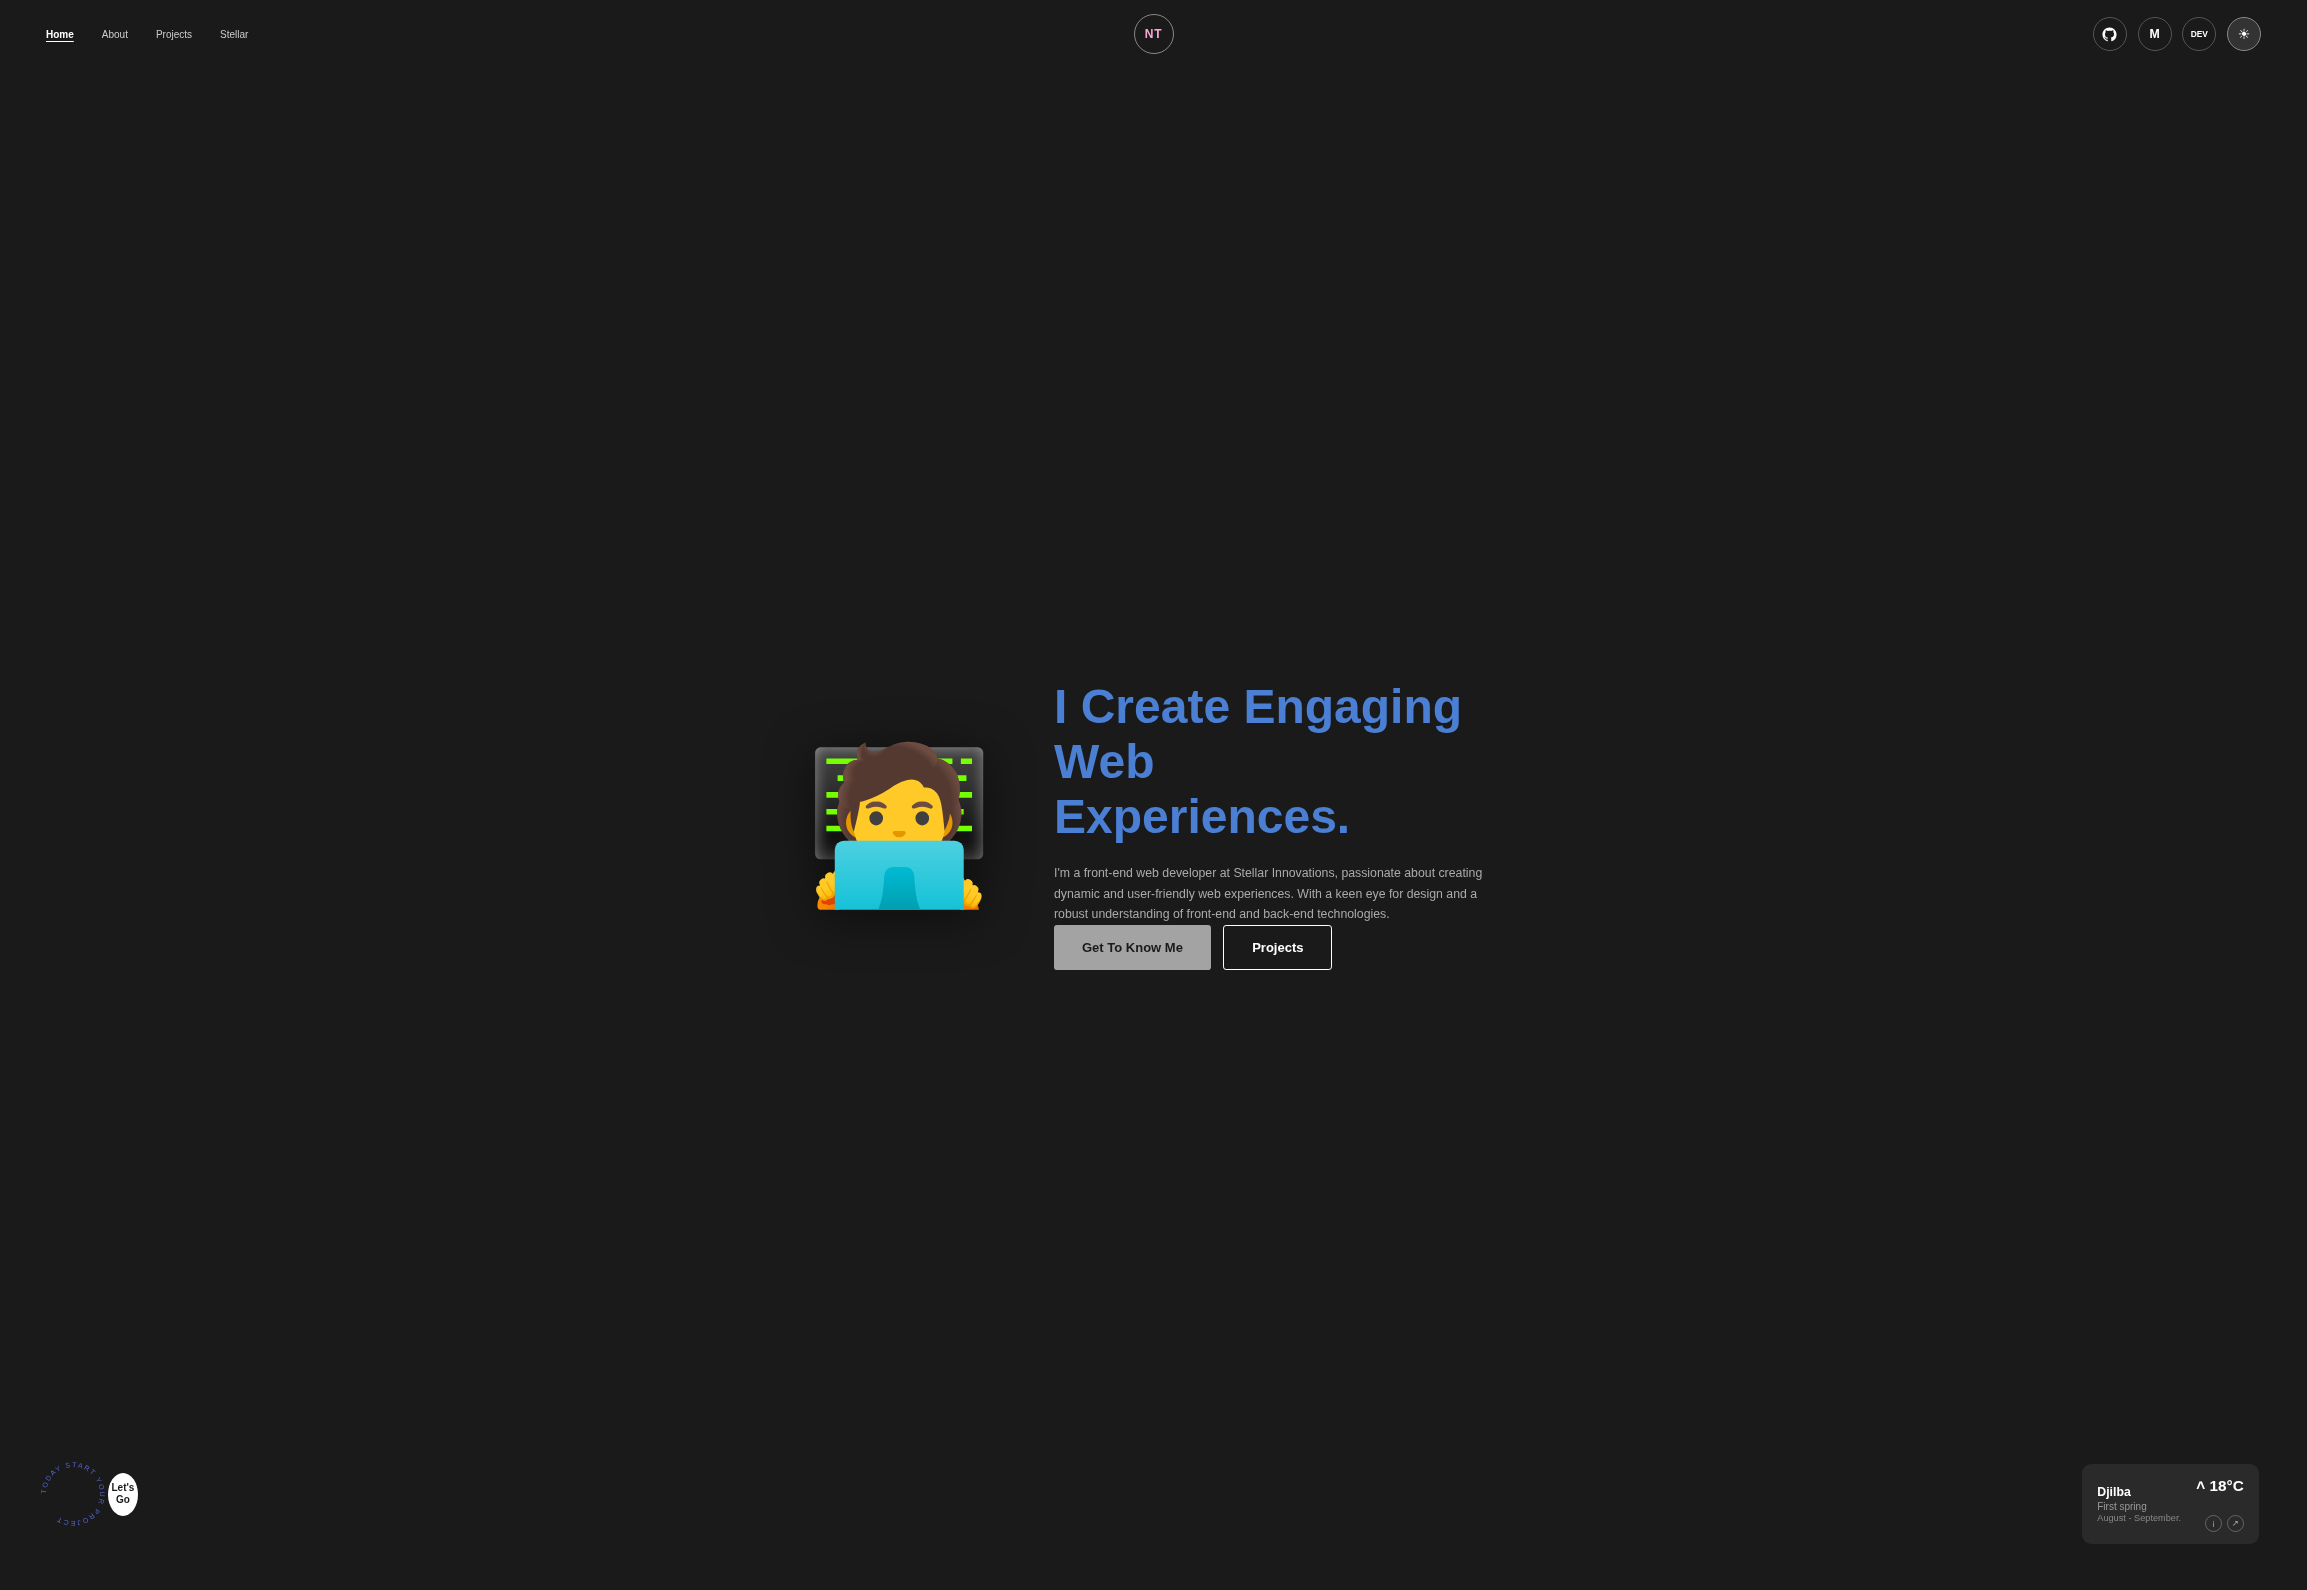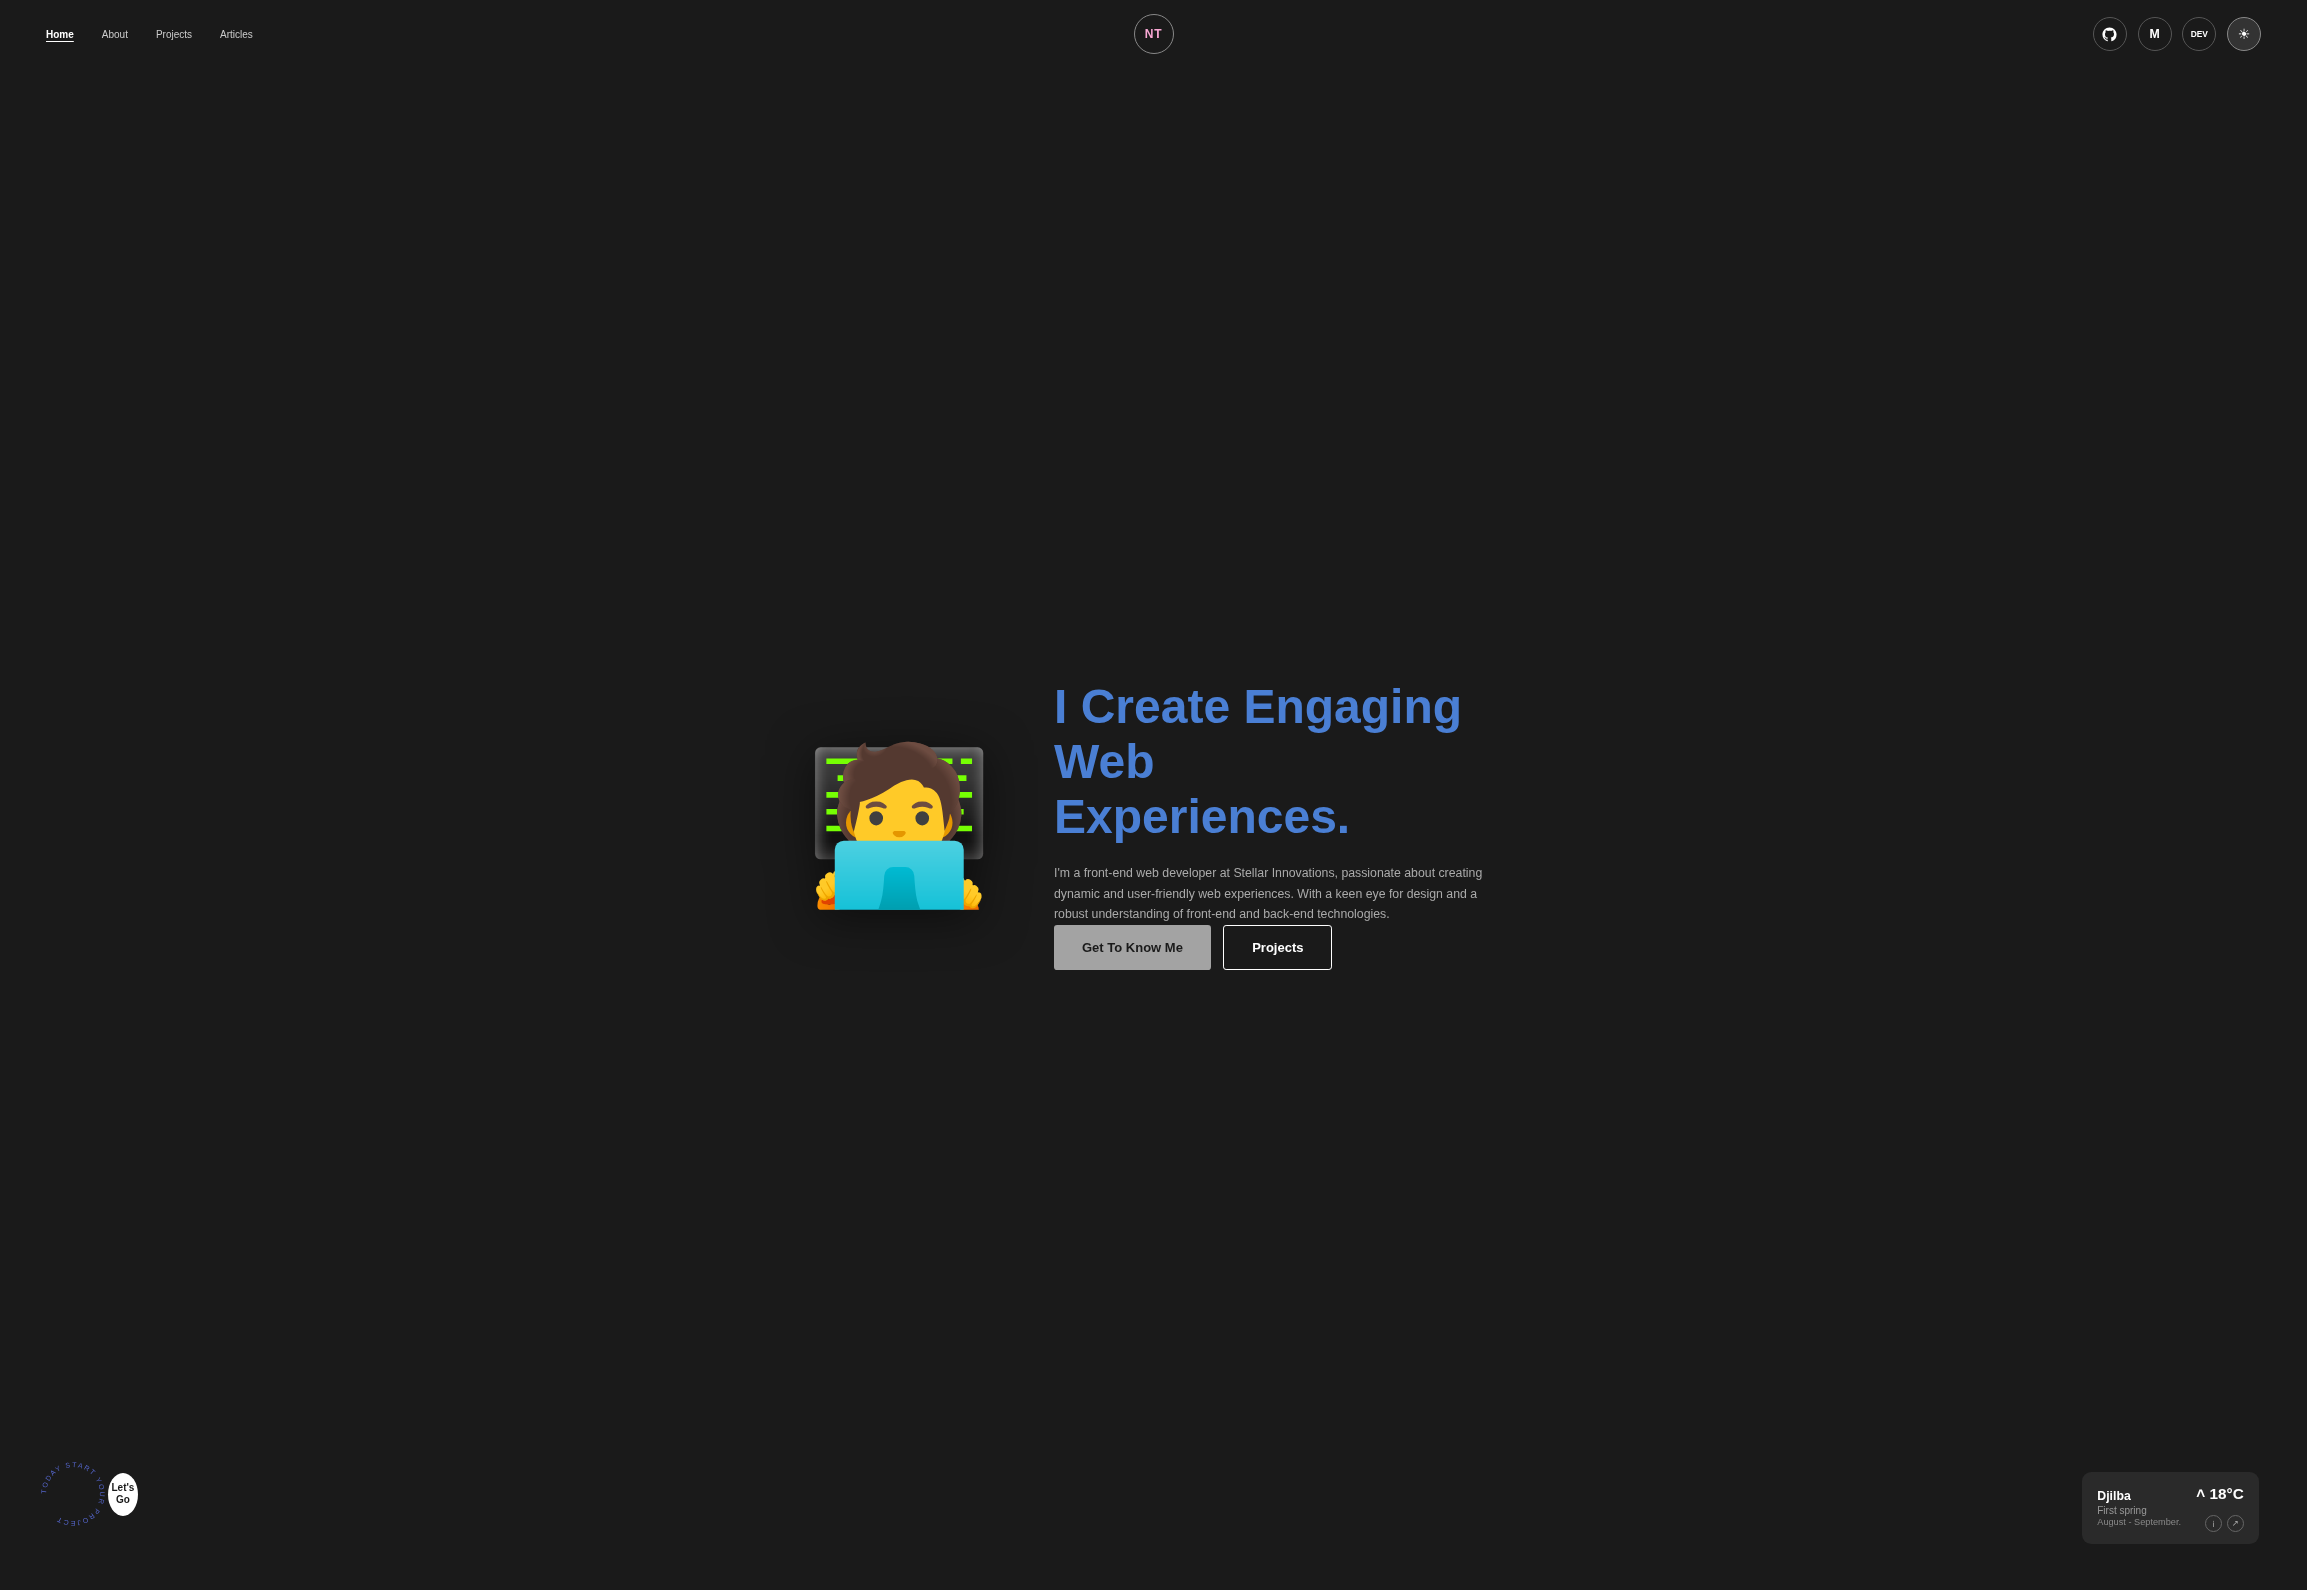--- a/index.html
+++ b/index.html
@@ -232,21 +232,21 @@
     .weather-dates {
       font-size: 9.2px;
       color: #888;
       margin-top: 1.5px;
     }
 
     .weather-right {
       display: flex;
       flex-direction: column;
       align-items: flex-end;
-      gap: 12px;
+      gap: 20px;
     }
 
     .weather-temp {
       font-size: 15.3px;
       font-weight: 700;
       color: #ffffff;
     }
 
     .weather-icons {
       display: flex;
@@ -266,21 +266,21 @@
     }
   </style>
 </head>
 <body>
 
 <nav>
   <div class="nav-left">
     <a class="nav-link active">Home</a>
     <a class="nav-link">About</a>
     <a class="nav-link">Projects</a>
-    <a class="nav-link">Articles</a>
+    <a class="nav-link">Stellar</a>
   </div>
 
   <div class="nav-logo">NT</div>
 
   <div class="nav-right">
     <button class="nav-icon-btn">
       <svg width="17" height="17" viewBox="0 0 24 24" fill="white">
         <path d="M12 2C6.48 2 2 6.48 2 12c0 4.42 2.87 8.17 6.84 9.49.5.09.68-.22.68-.48v-1.7c-2.78.6-3.37-1.34-3.37-1.34-.45-1.16-1.11-1.46-1.11-1.46-.91-.62.07-.61.07-.61 1 .07 1.53 1.03 1.53 1.03.89 1.52 2.34 1.08 2.91.83.09-.65.35-1.08.63-1.33-2.22-.25-4.55-1.11-4.55-4.94 0-1.09.39-1.98 1.03-2.68-.1-.25-.45-1.27.1-2.64 0 0 .84-.27 2.75 1.02A9.56 9.56 0 0112 6.8c.85 0 1.7.11 2.5.33 1.91-1.29 2.75-1.02 2.75-1.02.55 1.37.2 2.39.1 2.64.64.7 1.03 1.59 1.03 2.68 0 3.84-2.34 4.68-4.57 4.93.36.31.68.92.68 1.85v2.74c0 .27.18.58.69.48A10.01 10.01 0 0022 12c0-5.52-4.48-10-10-10z"></path>
       </svg>
     </button>

